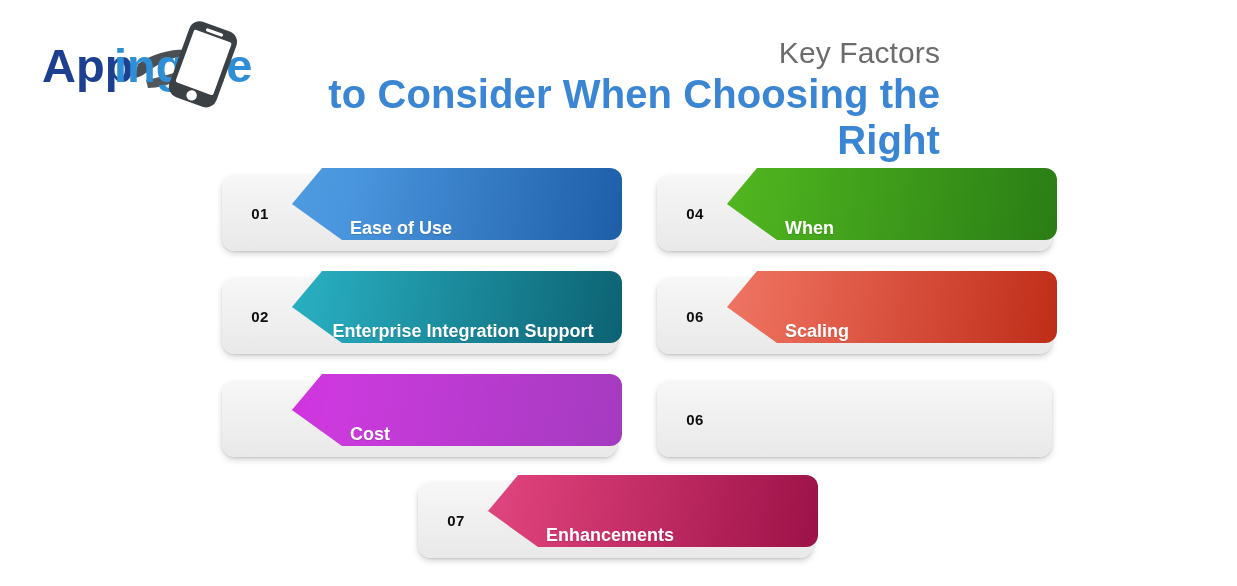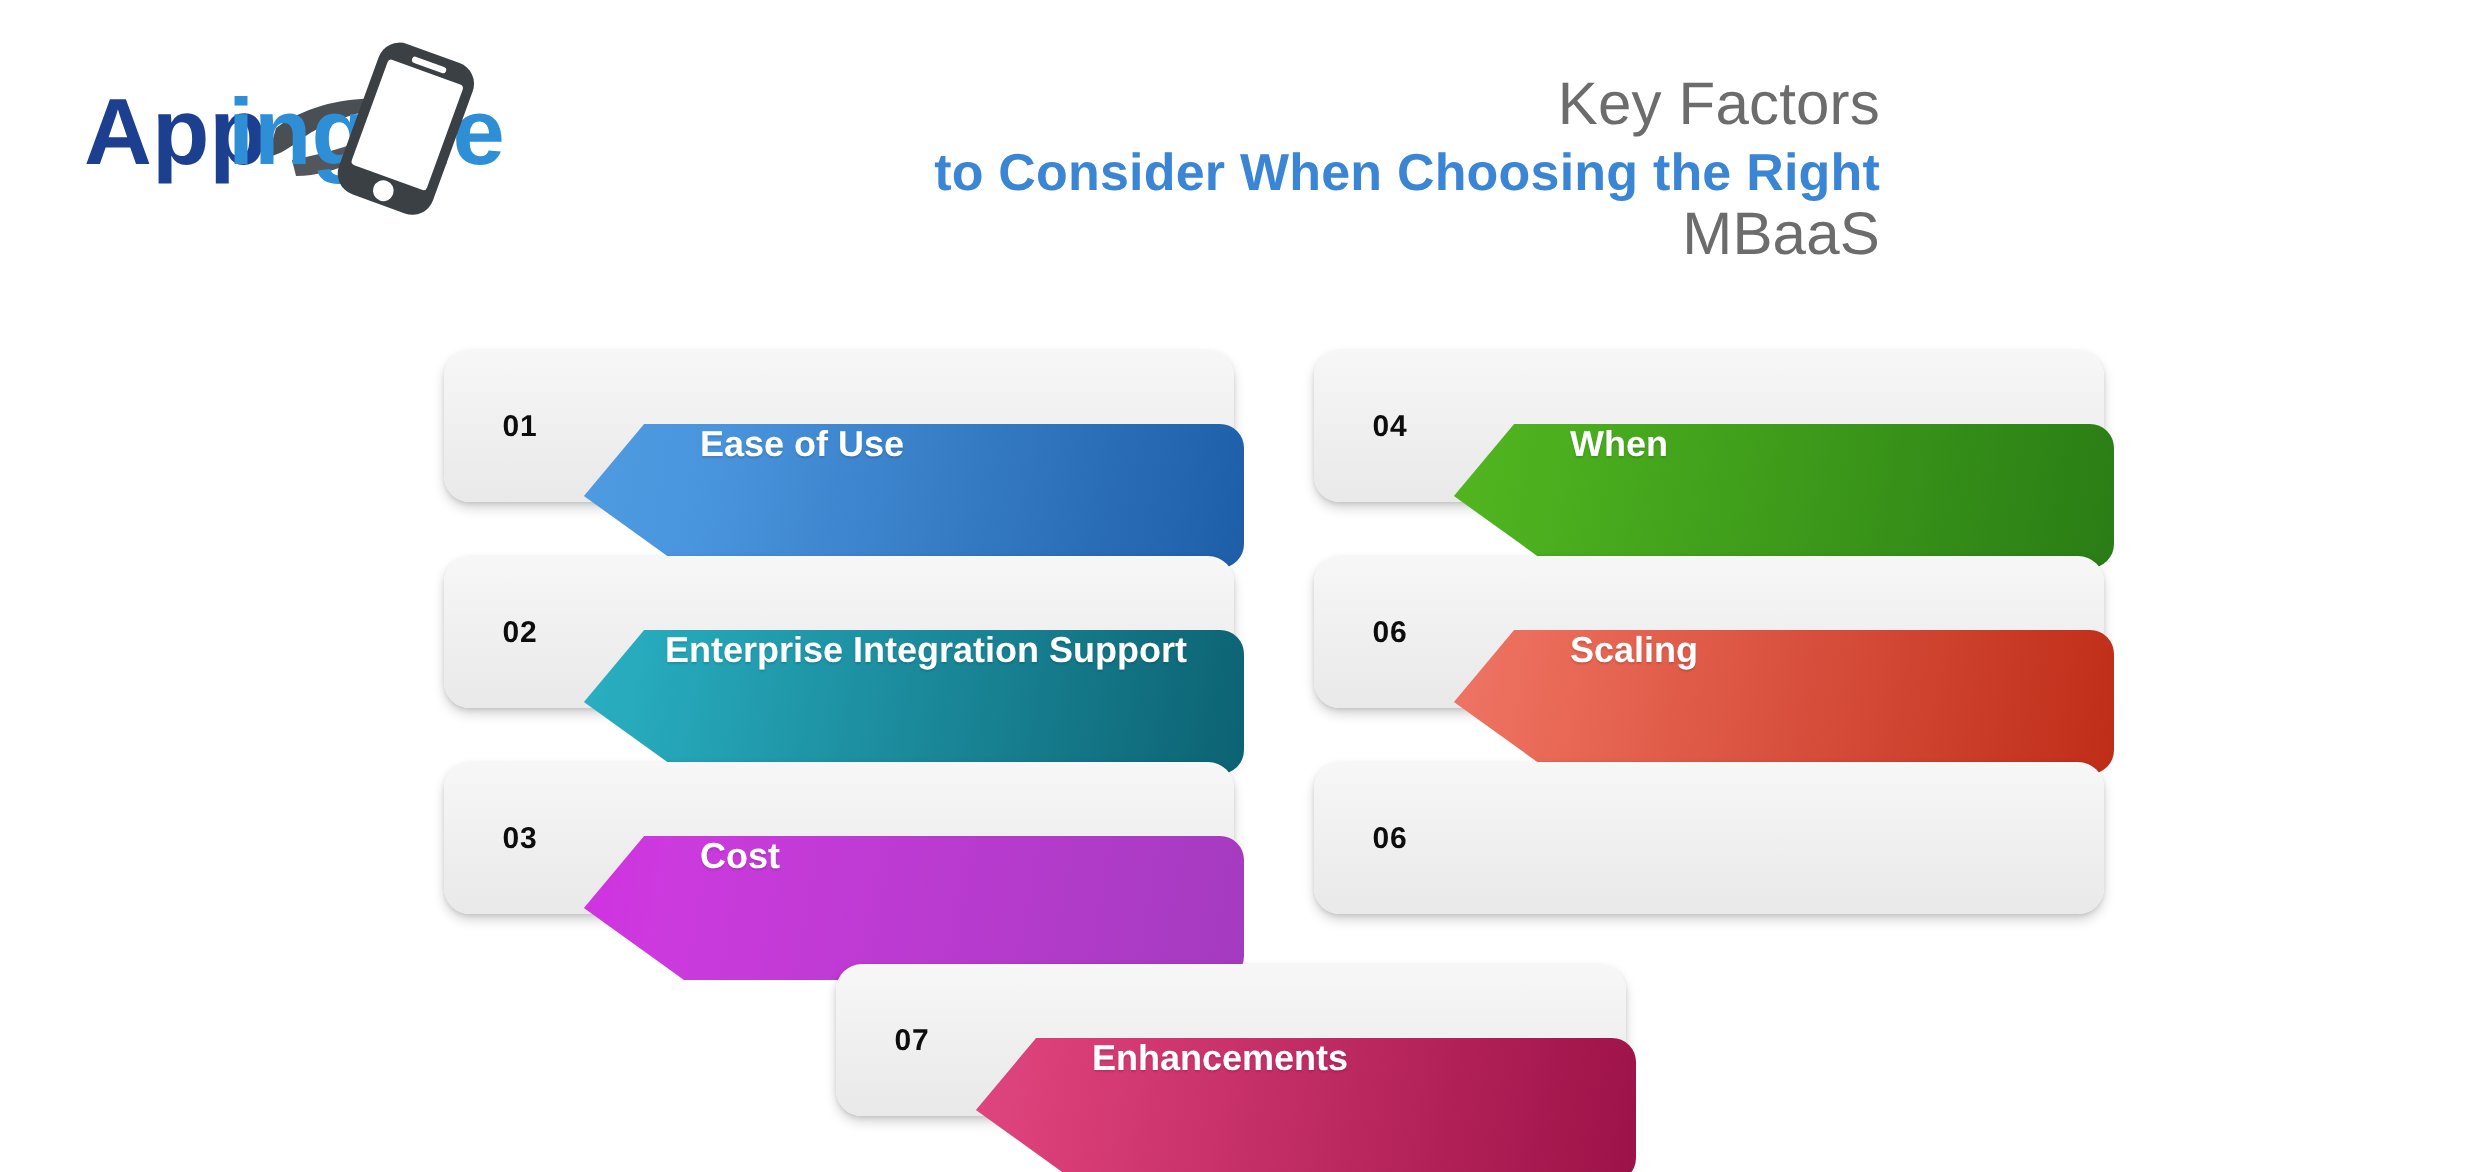--- a/index.html
+++ b/index.html
@@ -40,21 +40,21 @@
     font-size: 30px;
     letter-spacing: 0.1px;
   }
   .title-gray {
     color: #6c6c6c;
     font-weight: 400;
   }
   .title-blue {
     color: #3b86d4;
     font-weight: 700;
-    font-size: 26px;
+    font-size: 40px;
   }
 
   
   #cards-area {
     position: absolute;
     left: 0;
     top: 0;
     width: 1237px;
     height: 586px;
   }
@@ -81,22 +81,21 @@
   .card-banner {
     position: absolute;
     left: 50px;
     top: 0px;
     width: 350px;
     height: 72px;
     border-radius: 12px;
     -webkit-clip-path: polygon(14.3% 0%, 100% 0%, 100% 100%, 20.0% 100%, 5.7% 50%);
     clip-path: polygon(14.3% 0%, 100% 0%, 100% 100%, 20.0% 100%, 5.7% 50%);
     display: flex;
-    align-items: flex-start;
-    margin-top: 44px;
+    align-items: flex-end;
   }
 
   .card-banner-label {
     display: block;
     width: 100%;
     padding: 0 22px 0 78px;
     box-sizing: border-box;
     color: #ffffff;
     font-size: 18px;
     font-weight: 700;
@@ -176,21 +175,20 @@
       <span class="card-banner-label centered">Enterprise Integration Support</span>
     </div>
     <div class="card-number">02</div>
   </div>
 
   <div class="factor-card" style="left:222px; top:374px;">
     <div class="card-plate"></div>
     <div class="card-banner grad-3">
       <span class="card-banner-label">Cost</span>
     </div>
-    <div class="card-number">03</div>
   </div>
 
   <div class="factor-card" style="left:657px; top:168px;">
     <div class="card-plate"></div>
     <div class="card-banner grad-4">
       <span class="card-banner-label">When</span>
     </div>
     <div class="card-number">04</div>
   </div>
 

